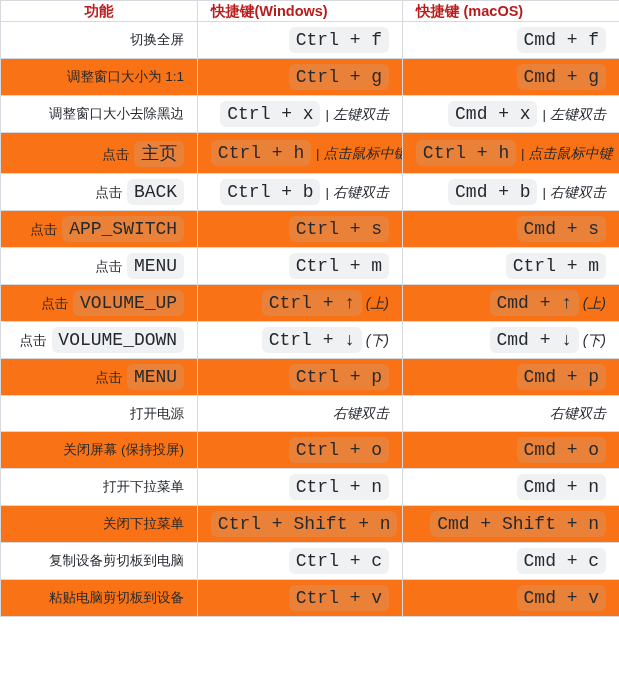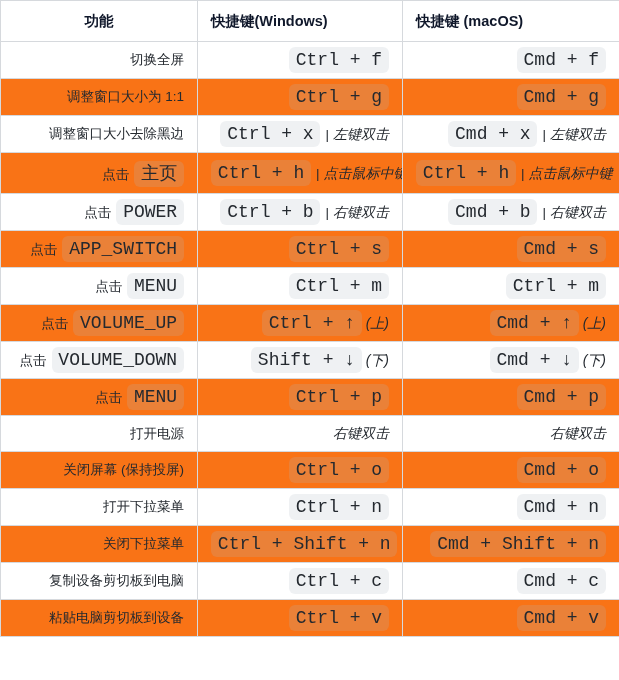--- a/index.html
+++ b/index.html
@@ -29,24 +29,24 @@
     font-size: 13.5px;
   }
 
   table.shortcut-table col.c-func  { width: 197px; }
   table.shortcut-table col.c-win   { width: 205px; }
   table.shortcut-table col.c-mac   { width: 217px; }
 
   table.shortcut-table thead th {
     font-weight: bold;
     font-size: 14.5px;
-    color: #0f172a;
+    color: #b91c1c;
     background: #ffffff;
     border: 1px solid #d6d9dd;
-    padding: 10px 13px;
+    padding: 0 13px;
     height: 20px;
     vertical-align: middle;
     white-space: nowrap;
   }
   th.th-func { text-align: center; }
   th.th-win, th.th-mac { text-align: left; }
 
   table.shortcut-table tbody td {
     border: 1px solid #d6d9dd;
     padding: 8px 13px;
@@ -120,42 +120,42 @@
           <td><span class="func-label">调整窗口大小去除黑边</span></td>
           <td><code class="chip">Ctrl + x</code><span class="sep">|</span><em class="it">左键双击</em></td>
           <td><code class="chip">Cmd + x</code><span class="sep">|</span><em class="it">左键双击</em></td>
         </tr>
         <tr class="even">
           <td><span class="func-label">点击</span><span class="func-gap"></span><code class="chip">主页</code></td>
           <td><code class="chip">Ctrl + h</code><span class="sep">|</span><em class="it">点击鼠标中键</em></td>
           <td><code class="chip">Ctrl + h</code><span class="sep">|</span><em class="it">点击鼠标中键</em></td>
         </tr>
         <tr class="odd">
-          <td><span class="func-label">点击</span><span class="func-gap"></span><code class="chip">POWER</code></td>
+          <td><span class="func-label">点击</span><span class="func-gap"></span><code class="chip">BACK</code></td>
           <td><code class="chip">Ctrl + b</code><span class="sep">|</span><em class="it">右键双击</em></td>
           <td><code class="chip">Cmd + b</code><span class="sep">|</span><em class="it">右键双击</em></td>
         </tr>
         <tr class="even">
           <td><span class="func-label">点击</span><span class="func-gap"></span><code class="chip">APP_SWITCH</code></td>
           <td><code class="chip">Ctrl + s</code></td>
           <td><code class="chip">Cmd + s</code></td>
         </tr>
         <tr class="odd">
           <td><span class="func-label">点击</span><span class="func-gap"></span><code class="chip">MENU</code></td>
           <td><code class="chip">Ctrl + m</code></td>
           <td><code class="chip">Ctrl + m</code></td>
         </tr>
         <tr class="even">
           <td><span class="func-label">点击</span><span class="func-gap"></span><code class="chip">VOLUME_UP</code></td>
           <td><code class="chip">Ctrl + ↑</code> <em class="it">(上)</em></td>
           <td><code class="chip">Cmd + ↑</code> <em class="it">(上)</em></td>
         </tr>
         <tr class="odd">
           <td><span class="func-label">点击</span><span class="func-gap"></span><code class="chip">VOLUME_DOWN</code></td>
-          <td><code class="chip">Shift + ↓</code> <em class="it">(下)</em></td>
+          <td><code class="chip">Ctrl + ↓</code> <em class="it">(下)</em></td>
           <td><code class="chip">Cmd + ↓</code> <em class="it">(下)</em></td>
         </tr>
         <tr class="even">
           <td><span class="func-label">点击</span><span class="func-gap"></span><code class="chip">MENU</code></td>
           <td><code class="chip">Ctrl + p</code></td>
           <td><code class="chip">Cmd + p</code></td>
         </tr>
         <tr class="odd">
           <td><span class="func-label">打开电源</span></td>
           <td><em class="it">右键双击</em></td>

